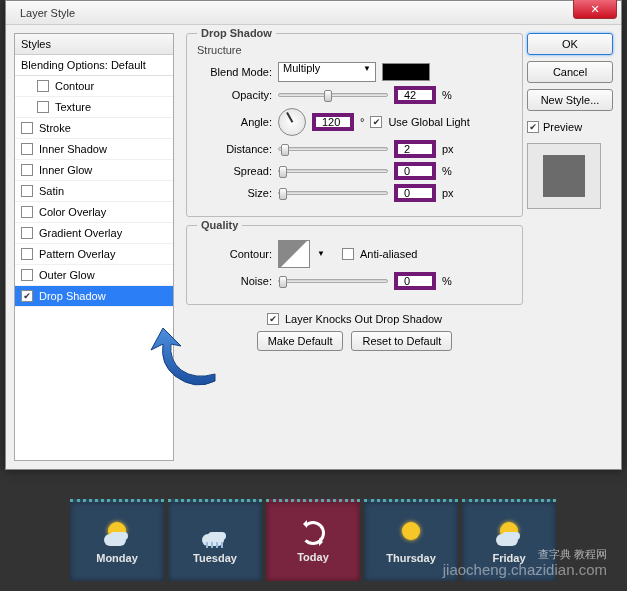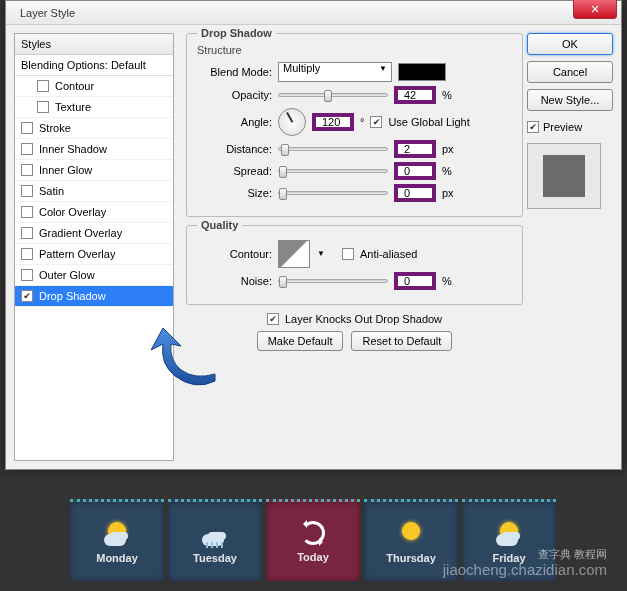--- a/index.html
+++ b/index.html
@@ -16,21 +16,21 @@
 .style-item.indent { padding-left: 22px; }
 .style-item.selected { background: #2b7ef5; color: #fff; }
 .cb { width: 12px; height: 12px; border: 1px solid #888; background: #fff; display: inline-flex; align-items: center; justify-content: center; font-size: 9px; color: #333; }
 .cb.checked::after { content: "✔"; }
 .main-col { flex: 1; padding: 8px 4px; }
 .fieldset { border: 1px solid #bbb; border-radius: 3px; padding: 10px 10px 10px 10px; margin-bottom: 8px; position: relative; }
 .legend { position: absolute; top: -7px; left: 10px; background: #f0f0f0; padding: 0 4px; font-weight: bold; color: #444; }
 .sublegend { font-weight: normal; color: #444; margin-bottom: 6px; }
 .row { display: flex; align-items: center; margin: 4px 0; gap: 6px; }
 .label { width: 75px; text-align: right; }
-.select { height: 20px; border: 1px solid #888; background: #fff; padding: 0 18px 8px 4px; position: relative; width: 114px; display: flex; align-items: center; }
+.select { height: 20px; border: 1px solid #888; background: #fff; padding: 0 18px 8px 4px; position: relative; width: 98px; display: flex; align-items: center; }
 .select::after { content: "▼"; position: absolute; right: 4px; font-size: 8px; }
 .swatch { width: 48px; height: 18px; background: #000; border: 1px solid #888; }
 .slider { flex: 1; height: 4px; background: linear-gradient(#ccc,#eee); border: 1px solid #aaa; position: relative; max-width: 110px; border-radius: 2px; }
 .slider .thumb { position: absolute; top: -4px; width: 8px; height: 12px; background: linear-gradient(#fff,#ccc); border: 1px solid #888; border-radius: 2px; }
 .numbox { width: 42px; height: 18px; border: 4px solid #701a75; background: #fff; padding: 0 6px; display: flex; align-items: center; }
 .unit { width: 20px; }
 .dial { width: 28px; height: 28px; border: 1px solid #888; border-radius: 50%; background: radial-gradient(#fff,#ddd); position: relative; }
 .dial::after { content: ""; position: absolute; width: 2px; height: 11px; background: #333; top: 2px; left: 13px; transform-origin: 50% 12px; transform: rotate(-30deg); }
 .contour-swatch { width: 32px; height: 28px; border: 1px solid #888; background: linear-gradient(135deg,#888 49%,#fff 51%); position: relative; }
 .contour-swatch::after { content:"▼"; position:absolute; right:-16px; top:8px; font-size:8px; }

